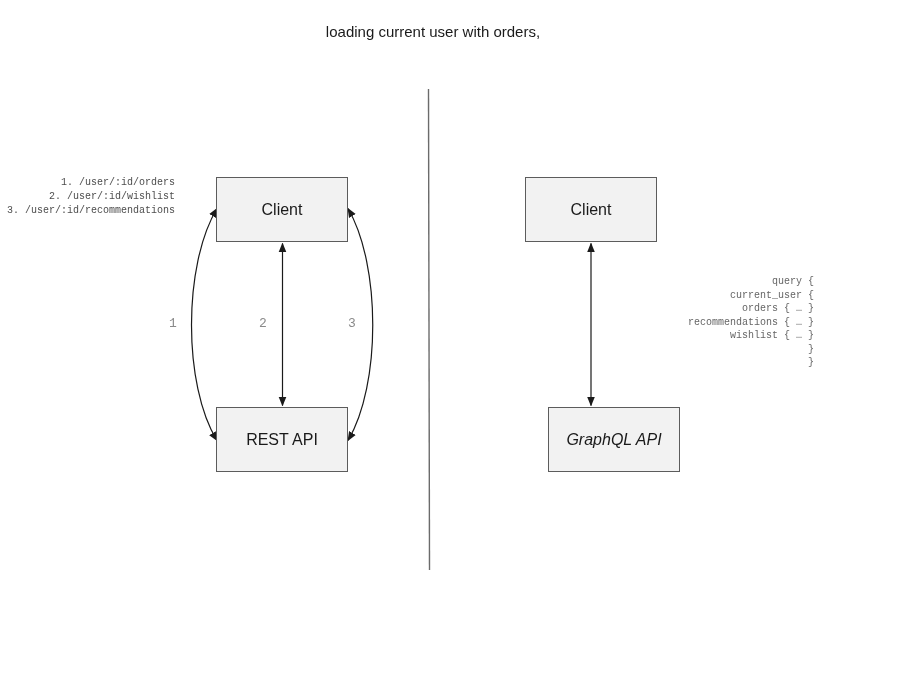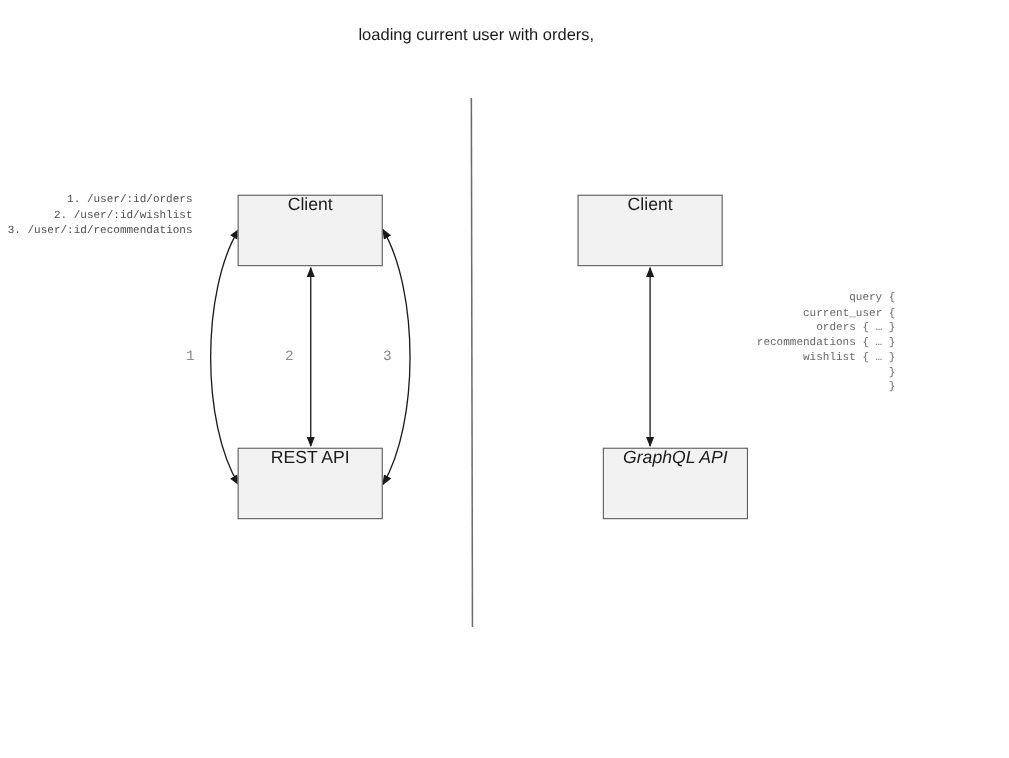--- a/index.html
+++ b/index.html
@@ -31,37 +31,37 @@
     font-size: 15px; line-height: 21px;
     color: var(--title-text);
   }
 
   .node-box {
     position: absolute;
     width: 132px; height: 65px;
     background: var(--box-fill);
     border: 1.5px solid var(--box-border);
     box-sizing: border-box;
-    display: flex; justify-content: center;
+    display: flex; align-items: center; justify-content: center;
     font-size: 16px; color: var(--box-text);
   }
   .box-client-left  { left: 216px; top: 177px; }
   .box-rest-api     { left: 216px; top: 407px; }
   .box-client-right { left: 525px; top: 177px; }
   .box-graphql-api  { left: 548px; top: 407px; font-style: italic; }
 
   pre.mono {
     position: absolute;
     margin: 0;
     font-family: "Liberation Mono", monospace;
     font-size: 10px;
     text-align: right;
   }
   .endpoints { left: 7px; top: 176px; line-height: 14px; color: var(--endpoint-text); }
-  .query     { left: 664px; top: 265px; line-height: 13.5px; color: var(--query-text); }
+  .query     { left: 664px; top: 275px; line-height: 13.5px; color: var(--query-text); }
 
   .arrow-num {
     position: absolute;
     width: 20px; text-align: center;
     font-family: "Liberation Mono", monospace;
     font-size: 13px; line-height: 14px;
     color: var(--arrow-label);
   }
   .num-1 { left: 163px; top: 317px; }
   .num-2 { left: 253px; top: 317px; }

